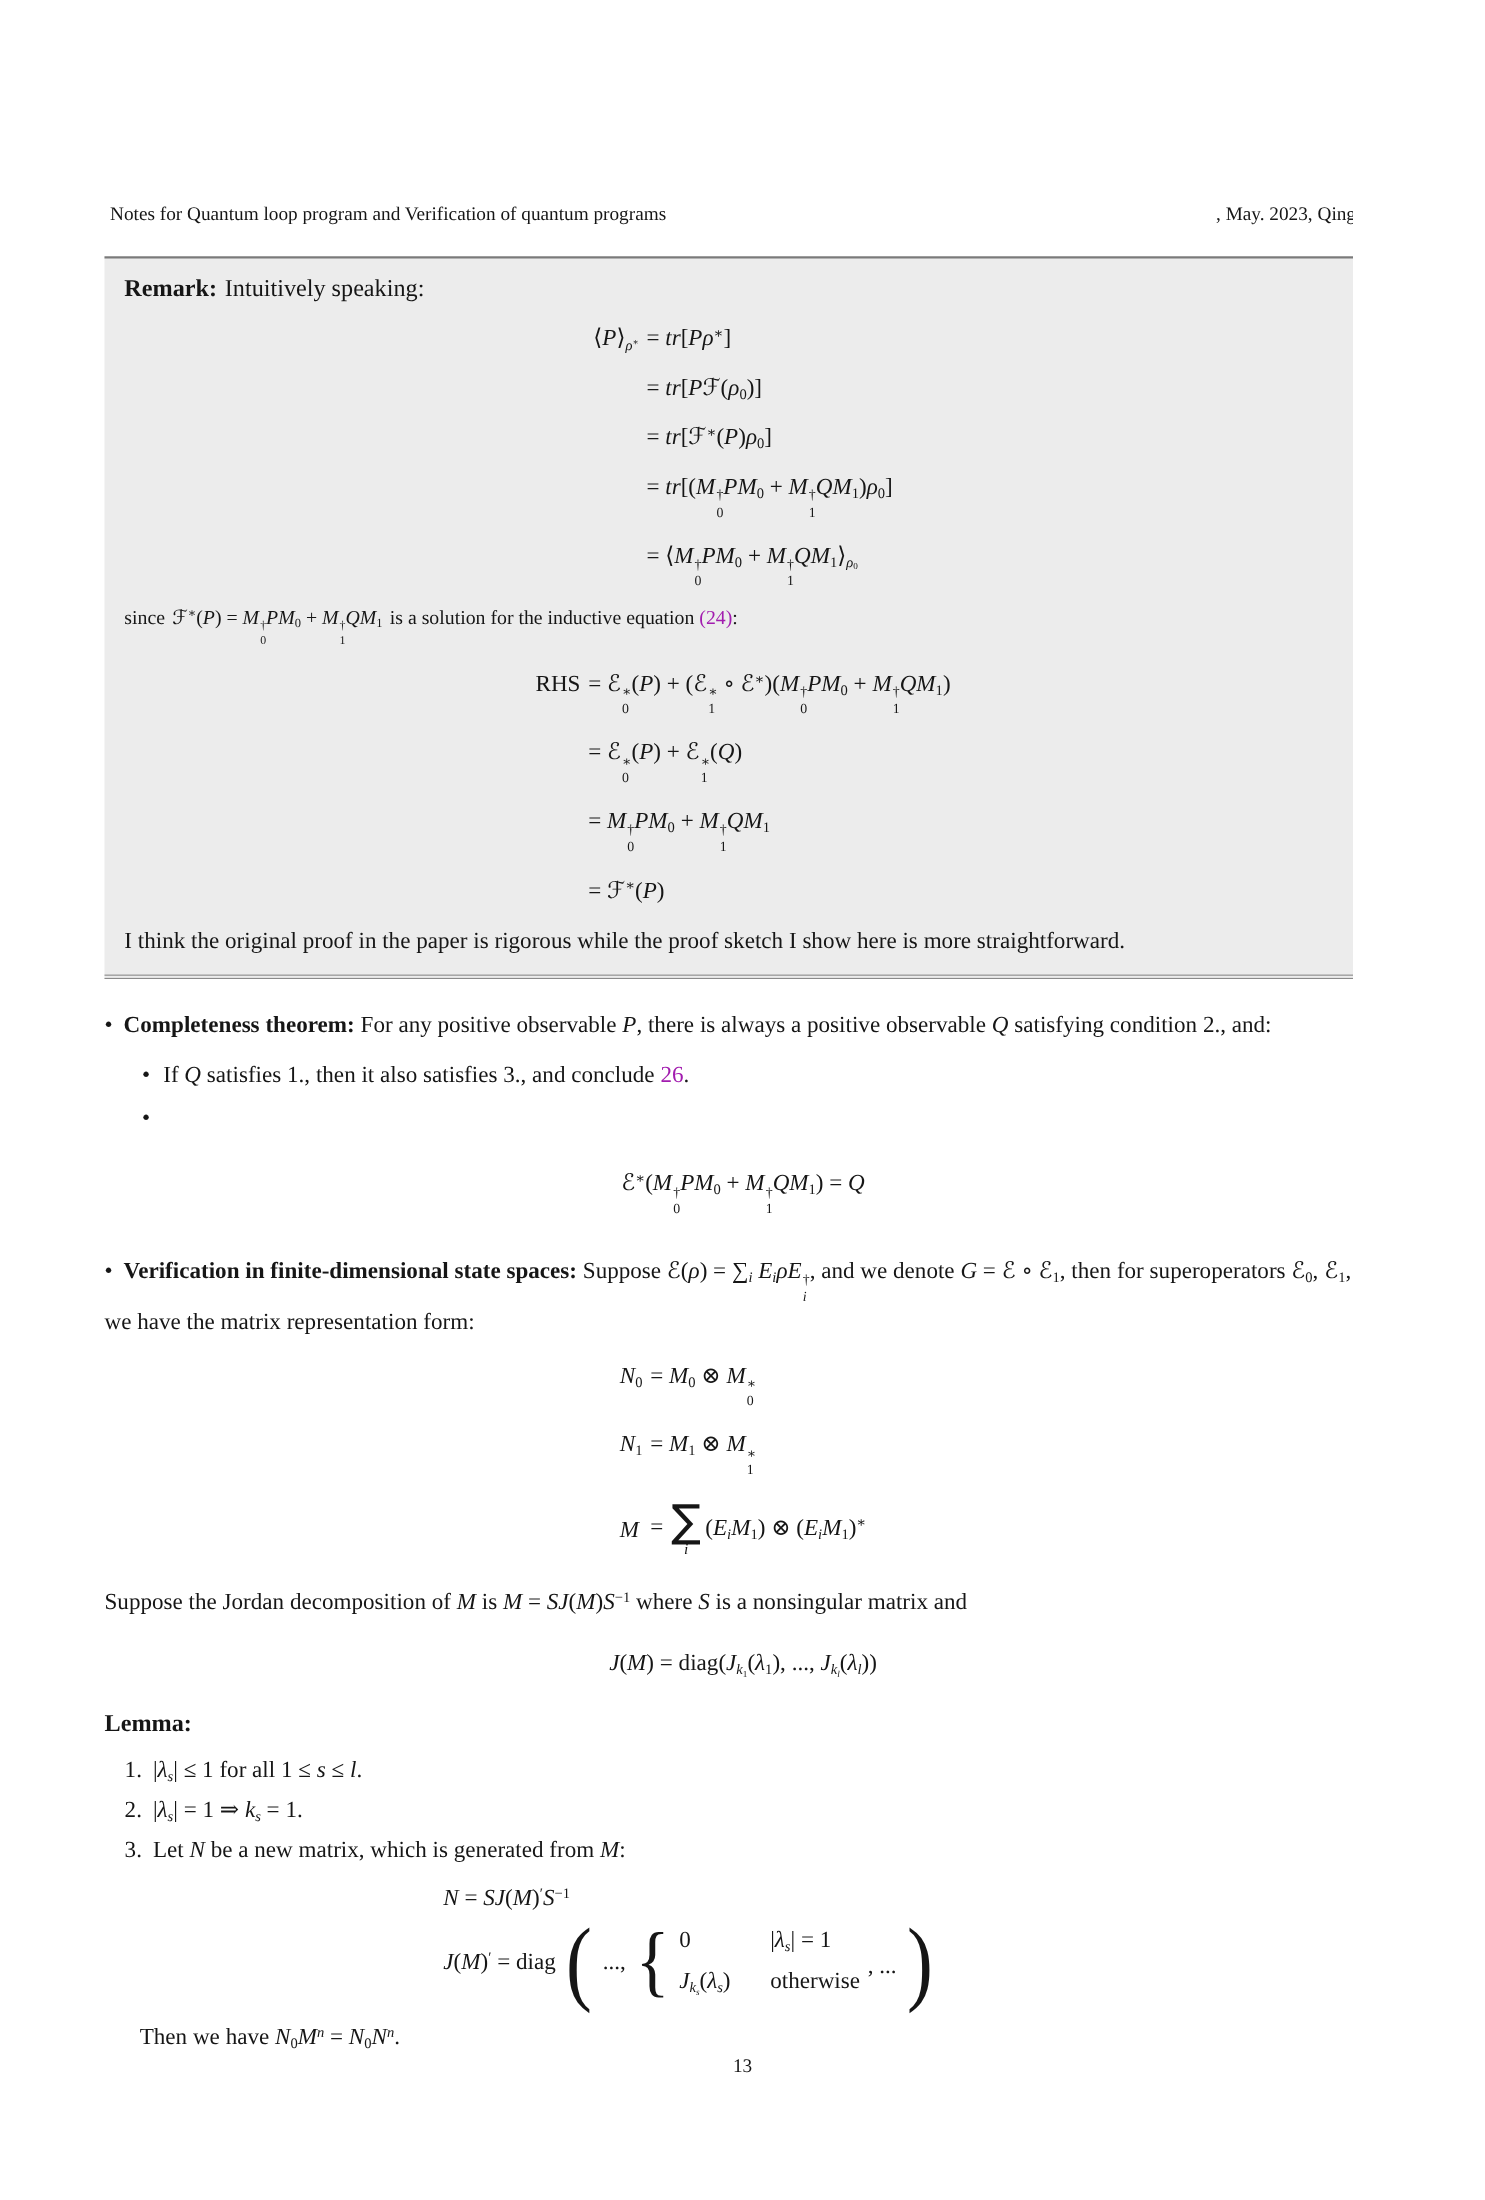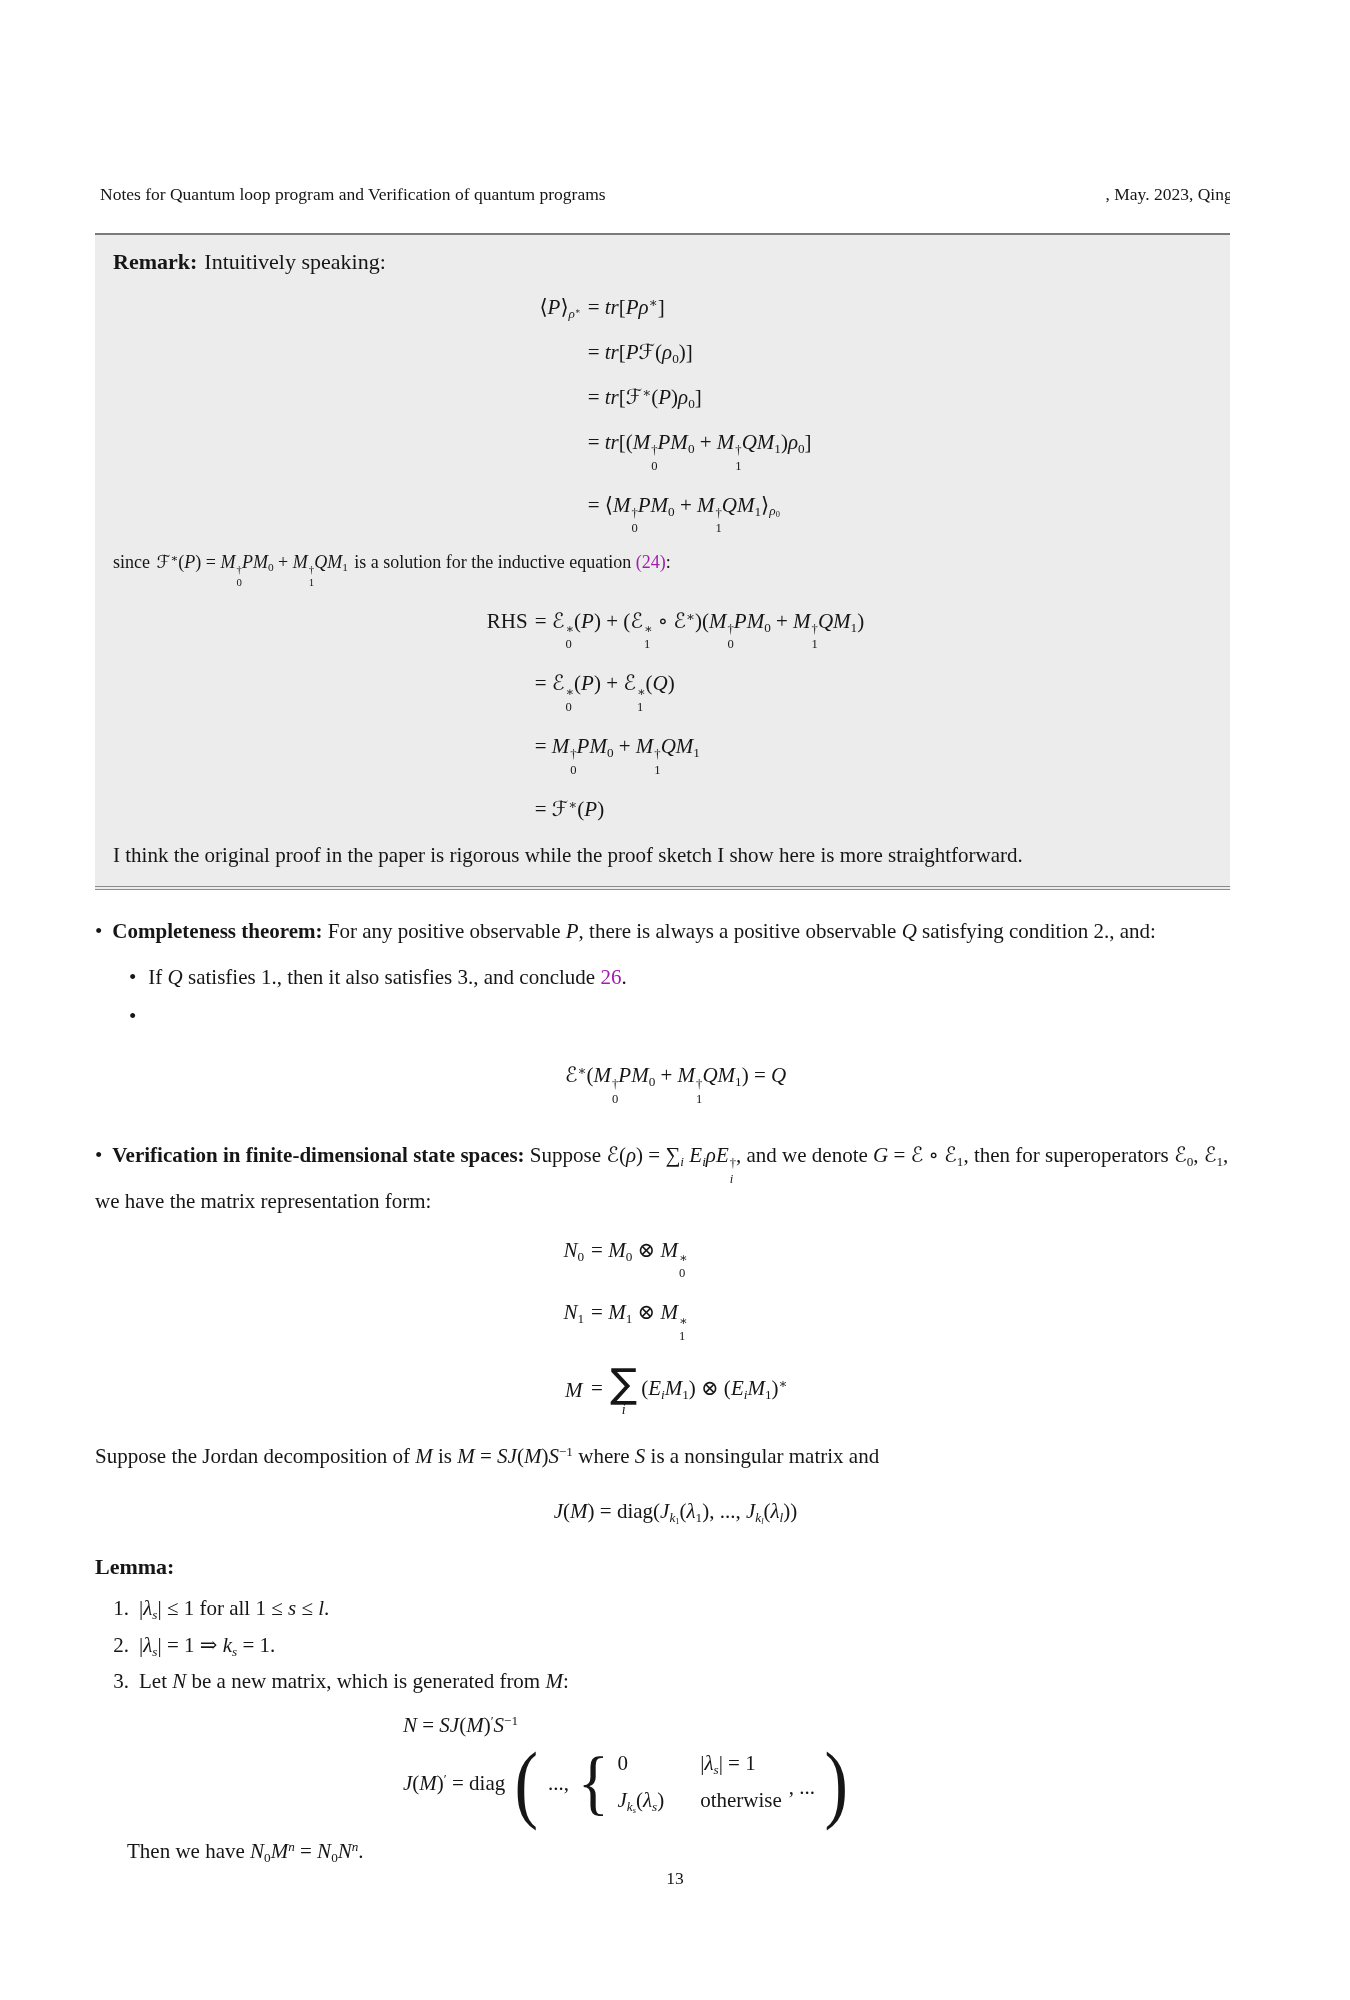--- a/index.html
+++ b/index.html
@@ -10,21 +10,21 @@
   .main{position:absolute;top:214px;left:95px;width:1161px;margin-top:19px;}
   .remark-box{background:#ececec;border-top:2px solid #7a7a7a;border-bottom:4px double #8a8a8a;
               padding:14px 18px 14px 18px;}
   .remark-head{font-size:22px;margin:0;}
   .remark-head b{font-weight:bold;}
   .remark-head .intro{margin-left:7px;}
   p{margin:0;}
   .body-text{font-size:21px;line-height:1.52;}
   .eqtable{display:table;margin:10px auto 2px auto;font-size:21px;border-collapse:collapse;}
   .eq-row{display:table-row;}
-  .eq-l{display:table-cell;text-align:center;padding:10px 0 10px 0;}
+  .eq-l{display:table-cell;text-align:left;padding:10px 0 10px 0;}
   .eq-r{display:table-cell;text-align:left;padding:10px 0 10px 7px;}
   .mid .eq-l,.mid .eq-r{vertical-align:middle;}
   .since-line{font-size:18px;margin-top:6px;}
   .since-line .m{margin:0 2px;}
   .closing{margin-top:8px;}
   .ref{color:#a21caf;text-decoration:none;cursor:pointer;}
   .bullet-para{margin-top:26px;}
   .bullet{margin-right:10px;}
   .subitems{margin:10px 0 0 34px;}
   .subitem{display:flex;font-size:21px;line-height:1.9;}

